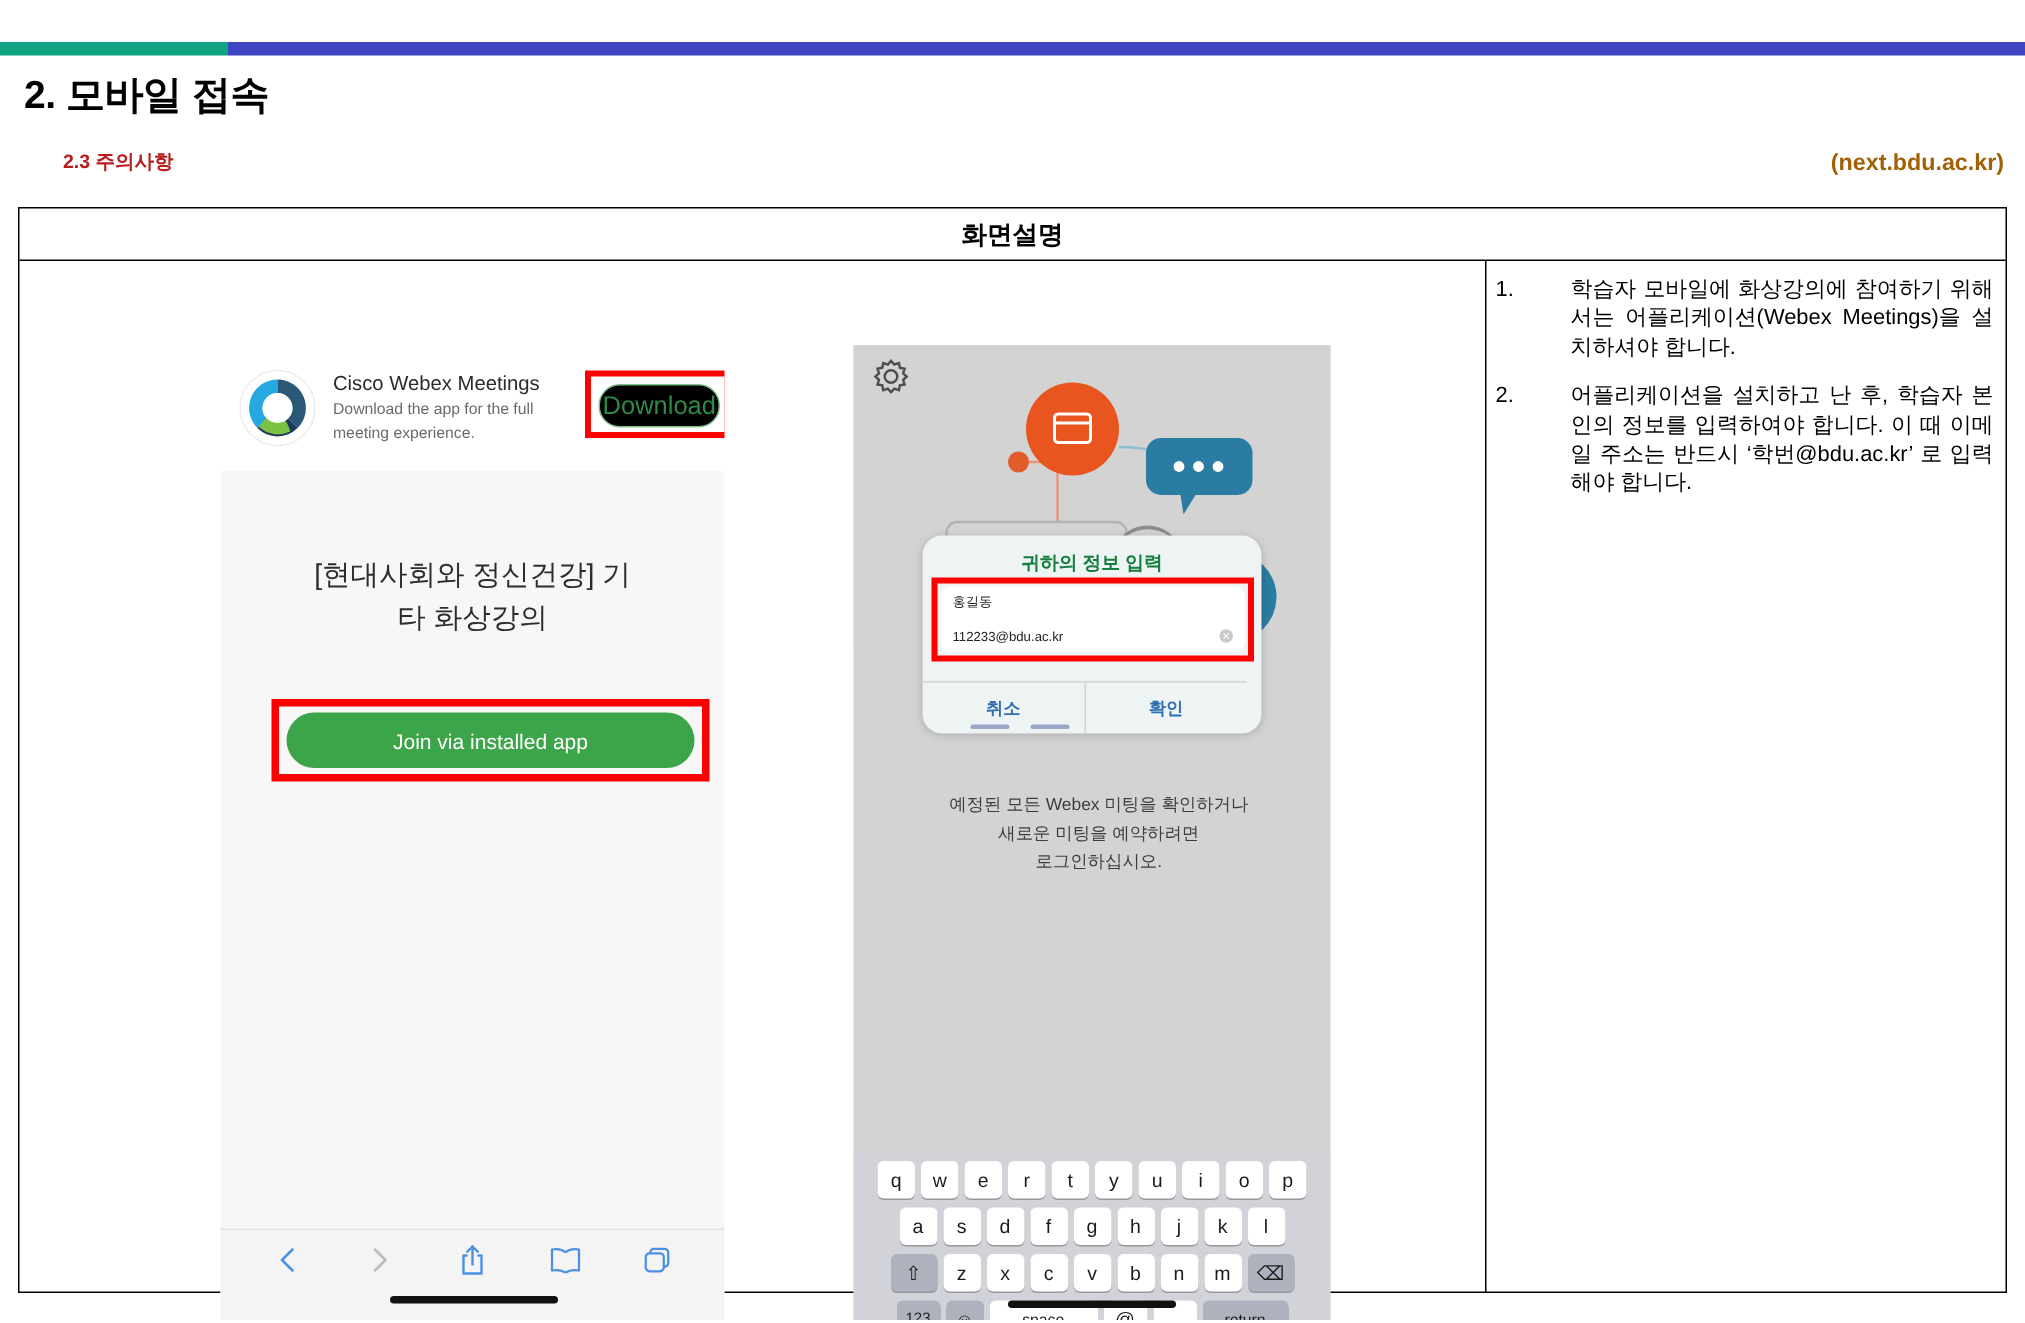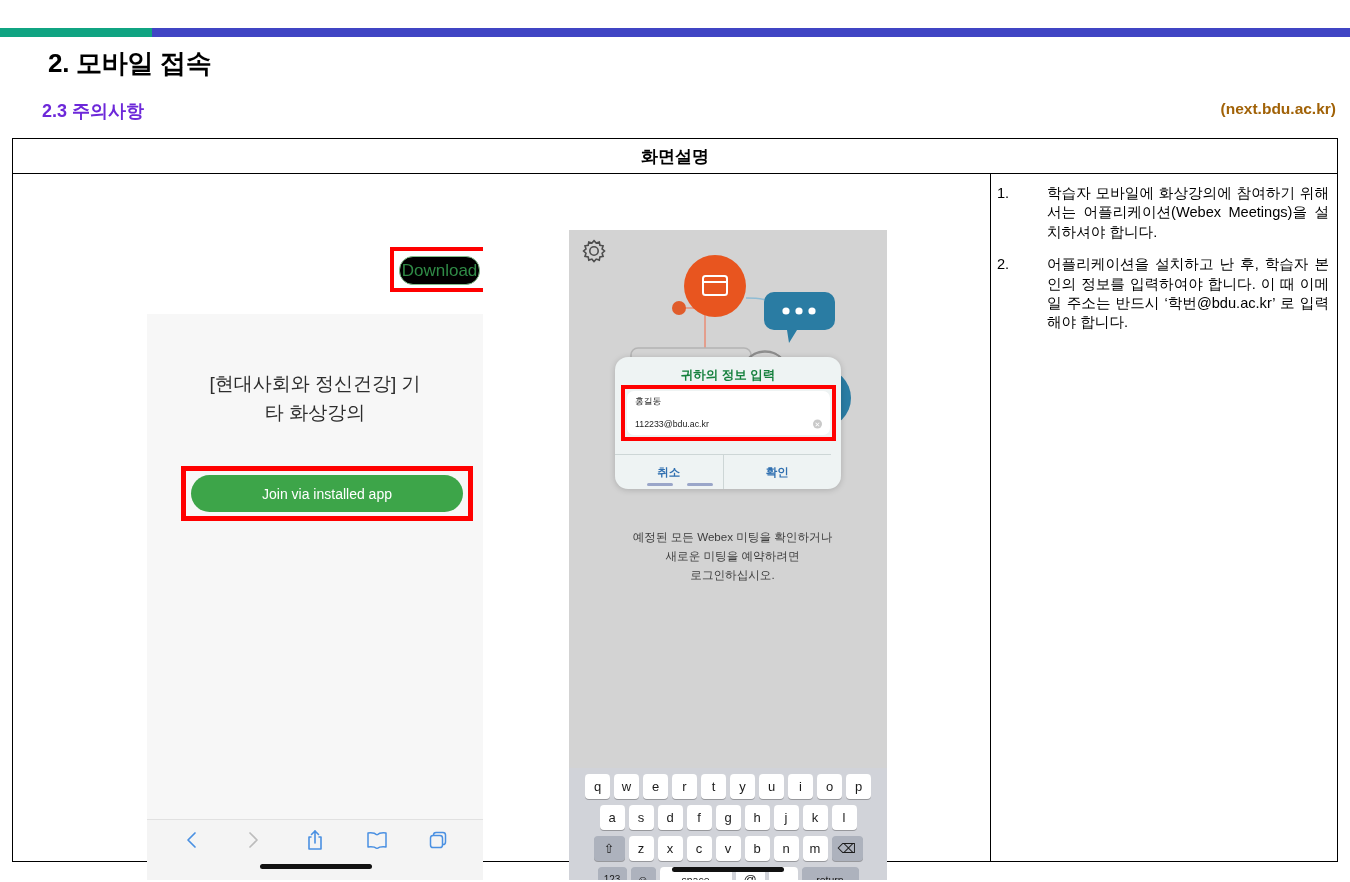--- a/index.html
+++ b/index.html
@@ -7,22 +7,22 @@
     width:1350px;height:882px;background:#ffffff;
     font-family:"Liberation Sans","DejaVu Sans",sans-serif;
     overflow:hidden;position:relative;
   }
   
   #accent-bar{position:absolute;left:0;top:28px;width:1350px;height:9px;display:flex;}
   #accent-green{width:152px;height:100%;background:#10a482;}
   #accent-blue{flex:1;height:100%;background:#4045c4;}
 
   
-  #page-title{position:absolute;left:16px;top:46px;font-size:26px;font-weight:bold;color:#000;letter-spacing:-.3px;margin-left:32px;}
-  #sub-title{position:absolute;left:42px;top:99px;font-size:18px;font-weight:bold;color:#6d28d9;}
+  #page-title{position:absolute;left:16px;top:46px;font-size:26px;font-weight:bold;color:#000;letter-spacing:-.3px;}
+  #sub-title{position:absolute;left:42px;top:99px;font-size:13px;font-weight:bold;color:#b91c1c;}
   #site-url{position:absolute;right:14px;top:100px;font-size:15.5px;font-weight:bold;color:#a16207;}
 
   
   #content-table{position:absolute;left:12px;top:138px;width:1326px;height:724px;border:1.6px solid #000;box-sizing:border-box;}
   #table-head{display:flex;height:34px;border-bottom:1.6px solid #000;}
   .th{display:flex;align-items:center;justify-content:center;font-size:17px;font-weight:bold;color:#000;}
   #th-screen{width:977px;border-right:1.6px solid #000;height:100%;}
   #th-desc{flex:1;height:100%;}
   #table-body{display:flex;height:688px;}
   #cell-screen{width:977px;border-right:1.6px solid #000;height:100%;position:relative;}
@@ -104,20 +104,37 @@
   <div id="table-head">
     <div class="th" id="th-desc">화면설명</div>
   </div>
 
   <div id="table-body">
 
     <div id="cell-screen">
 
       <div id="phone-left">
 
+        <div id="webex-card">
+          <div id="webex-logo">
+            <svg width="52" height="52" viewBox="0 0 52 52">
+              <circle cx="26" cy="26" r="25" fill="#ffffff" stroke="#ededed" stroke-width="1"></circle>
+              <path d="M26 7 a19 19 0 0 0 -13.4 32.4 l6.4 -6.4 A10 10 0 0 1 26 16 Z" fill="#26a8e0"></path>
+              <path d="M26 7 a19 19 0 0 1 13.4 32.4 l-6.4 -6.4 A10 10 0 0 0 26 16 Z" fill="#1a4a6b" opacity="0.92"></path>
+              <path d="M12.6 39.4 a19 19 0 0 0 26.8 0 l-6.4 -6.4 a10 10 0 0 1 -14 0 Z" fill="#1b3a5c"></path>
+              <path d="M13.5 38.5 a19 19 0 0 0 21 3.2 C32 32 26 28.5 19.6 31 Z" fill="#7cc242"></path>
+              <circle cx="26" cy="26" r="10" fill="#ffffff"></circle>
+            </svg>
+          </div>
+          <div id="webex-text">
+            <div id="webex-title">Cisco Webex Meetings</div>
+            <div id="webex-sub">Download the app for the full</div>
+            <div id="webex-sub">meeting experience.</div>
+          </div>
+        </div>
 
         <div id="download-hl"></div>
         <div id="download-btn">Download</div>
 
         <div id="left-body">
           <div id="meeting-title">
             <span>[현대사회와 정신건강] 기</span><br>
             <span>타 화상강의</span>
           </div>
 

